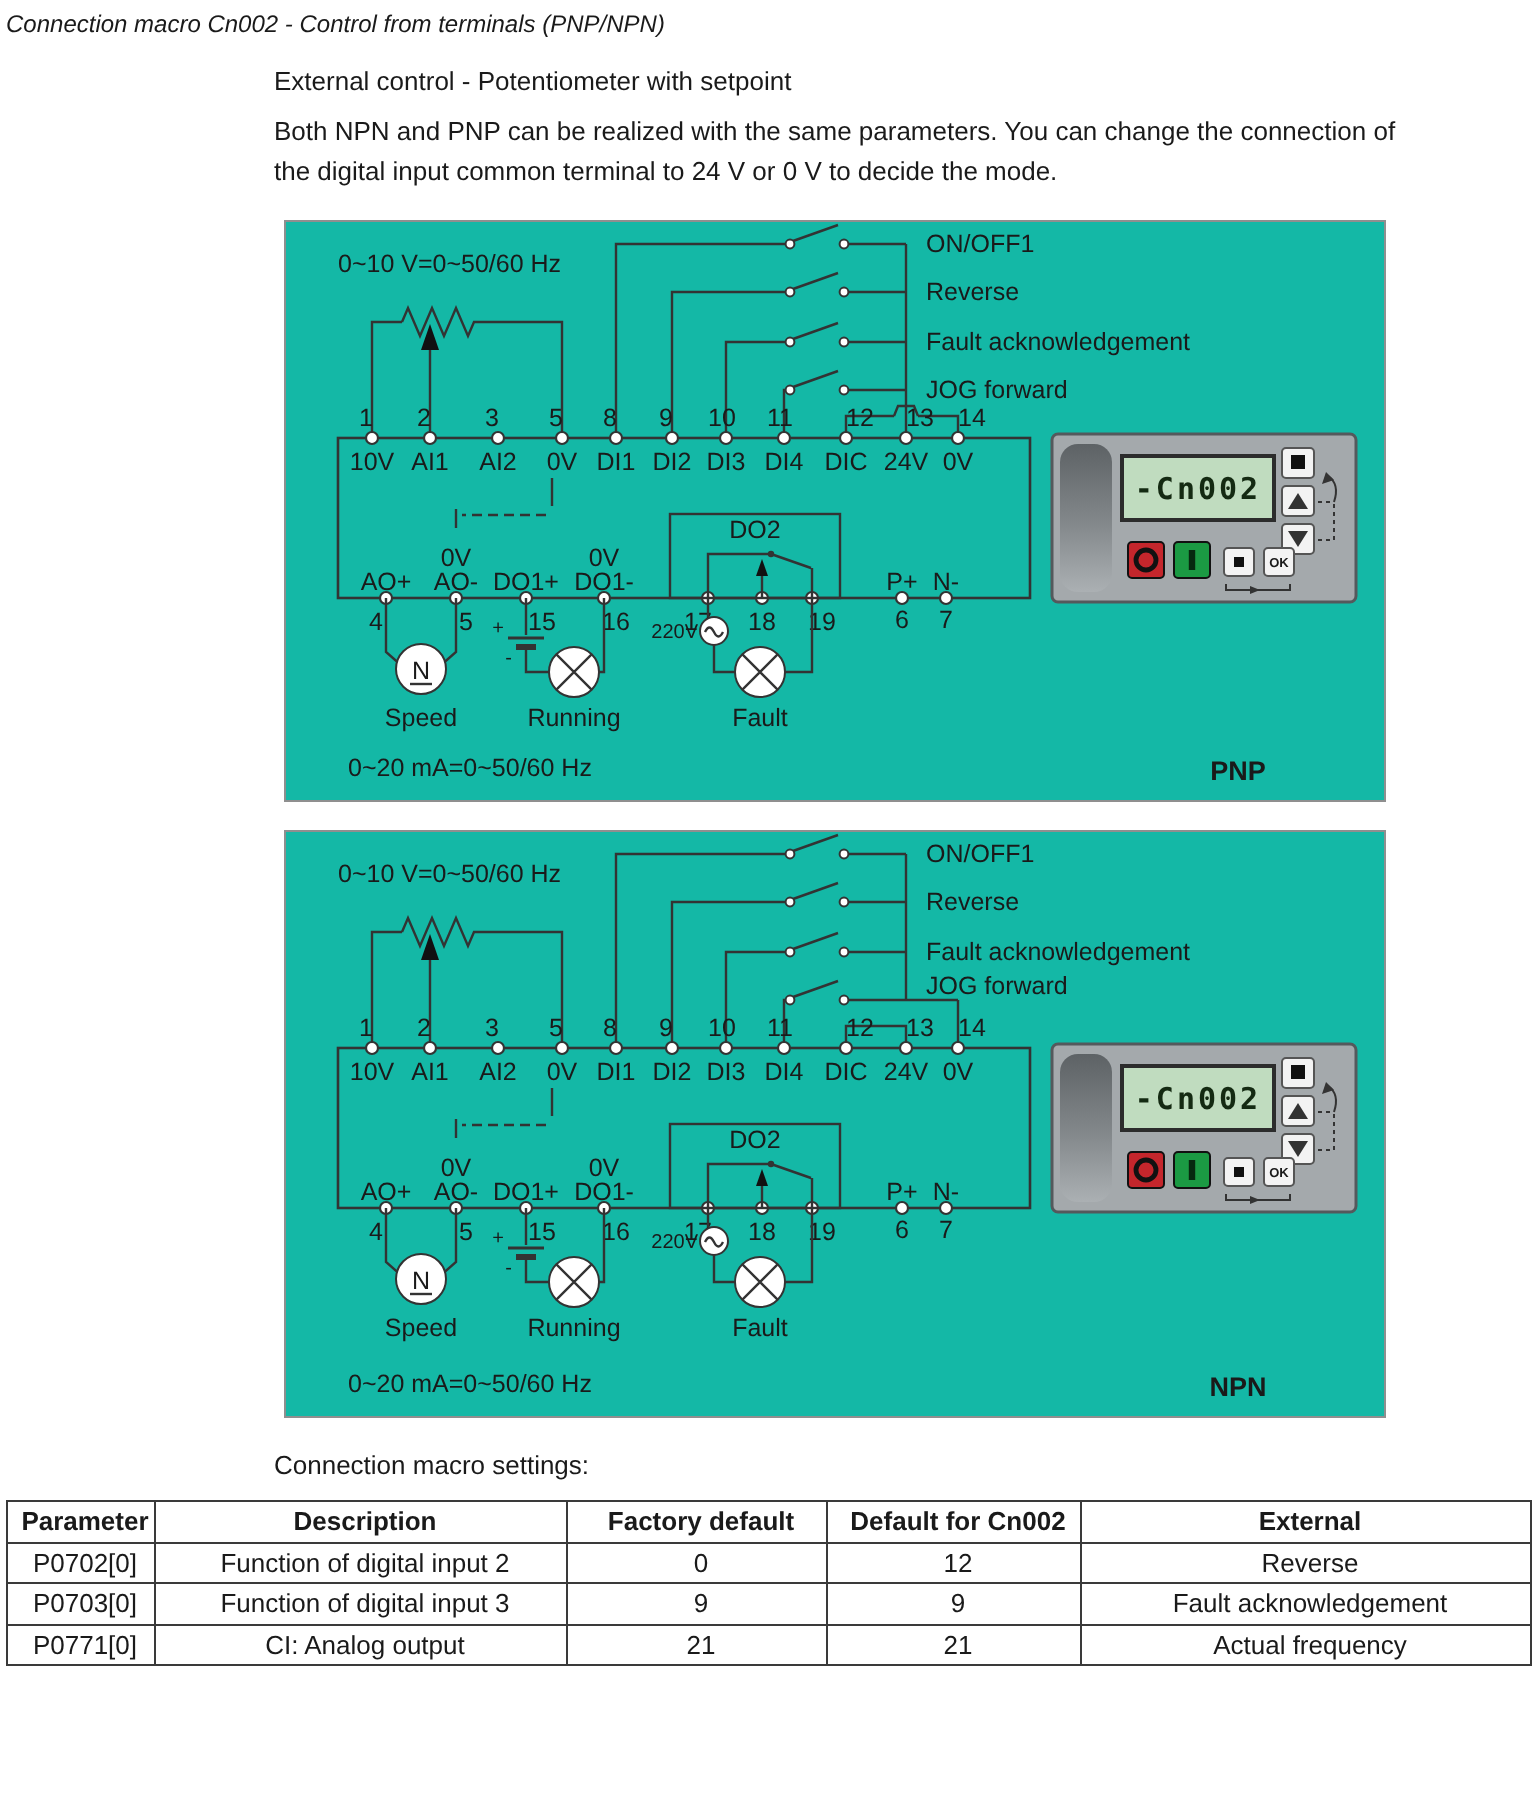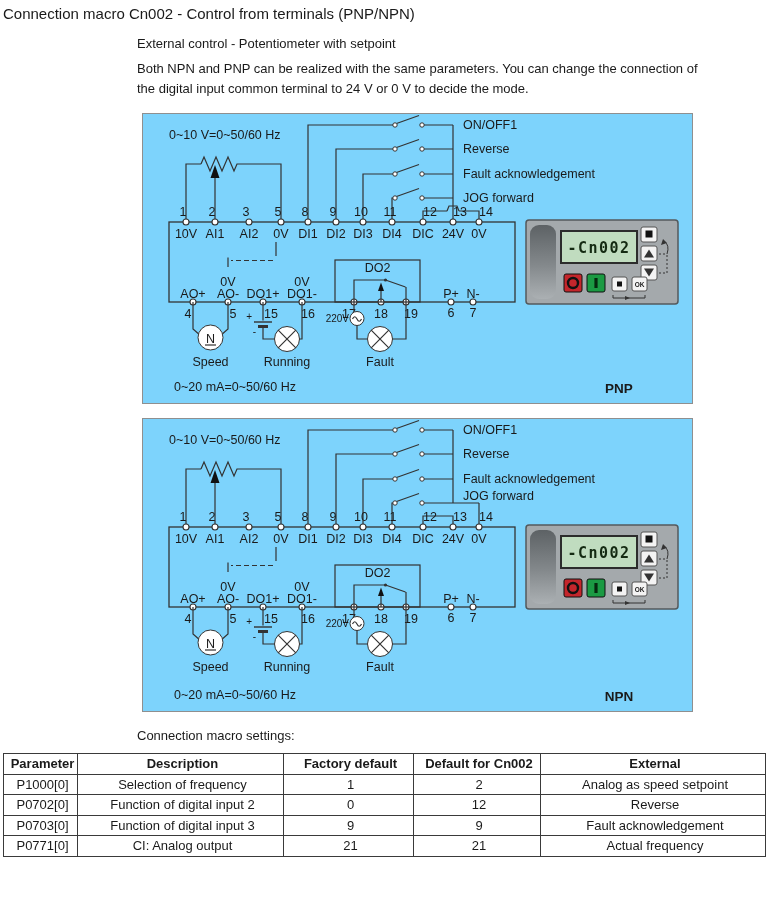--- a/index.html
+++ b/index.html
@@ -1,21 +1,21 @@
 <!DOCTYPE html>
 <html><head>
 <meta charset="utf-8">
 <style>
   html,body{margin:0;padding:0;overflow:hidden;}
   body{width:769px;height:905px;background:#ffffff;color:#1a1a1a;
        font-family:"Liberation Sans",sans-serif;}
-  h1{font-size:15px;font-weight:400;margin:5px 0 0 3px;letter-spacing:0;}
+  h1{font-size:12px;font-weight:400;margin:5px 0 0 3px;letter-spacing:0;font-style:italic;}
   .subtitle{font-size:13px;margin:14px 0 0 137px;}
   .body-text{font-size:13px;line-height:20px;margin:8px 0 0 137px;width:578px;}
-  .frame{margin:14px 0 0 142px;width:549px;border:1px solid #8f8f8f;background:#7dd3fc;}
+  .frame{margin:14px 0 0 142px;width:549px;border:1px solid #8f8f8f;background:#14b8a6;}
   .frame svg{display:block;}
   .settings-heading{font-size:13px;margin:16px 0 0 137px;}
   table{border-collapse:collapse;margin:10px 0 0 3px;width:762px;font-size:13px;table-layout:fixed;}
   th,td{border:1px solid #3a3a3a;height:19.5px;padding:0 2px 0 6px;text-align:center;
         overflow:hidden;white-space:nowrap;}
   th{font-weight:bold;}
   
   svg text{fill:#1a1a1a;font-family:"Liberation Sans",sans-serif;}
   .t12{font-size:12.5px;}
   .t10{font-size:10px;}
@@ -435,27 +435,20 @@
     <tr>
       <th>Parameter</th>
       <th>Description</th>
       <th>Factory default</th>
       <th>Default for Cn002</th>
       <th>External</th>
     </tr>
   </thead>
   <tbody>
     <tr>
-      <td>P1000[0]</td>
-      <td>Selection of frequency</td>
-      <td>1</td>
-      <td>2</td>
-      <td>Analog as speed setpoint</td>
-    </tr>
-    <tr>
       <td>P0702[0]</td>
       <td>Function of digital input 2</td>
       <td>0</td>
       <td>12</td>
       <td>Reverse</td>
     </tr>
     <tr>
       <td>P0703[0]</td>
       <td>Function of digital input 3</td>
       <td>9</td>

